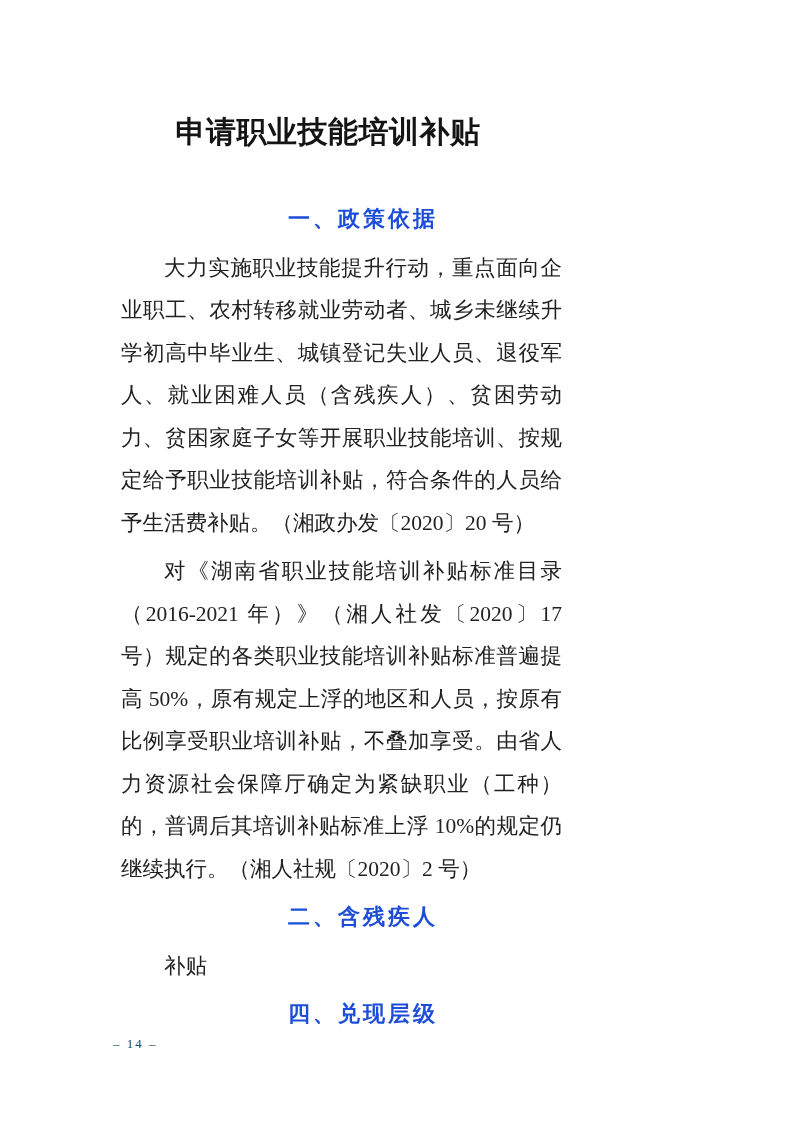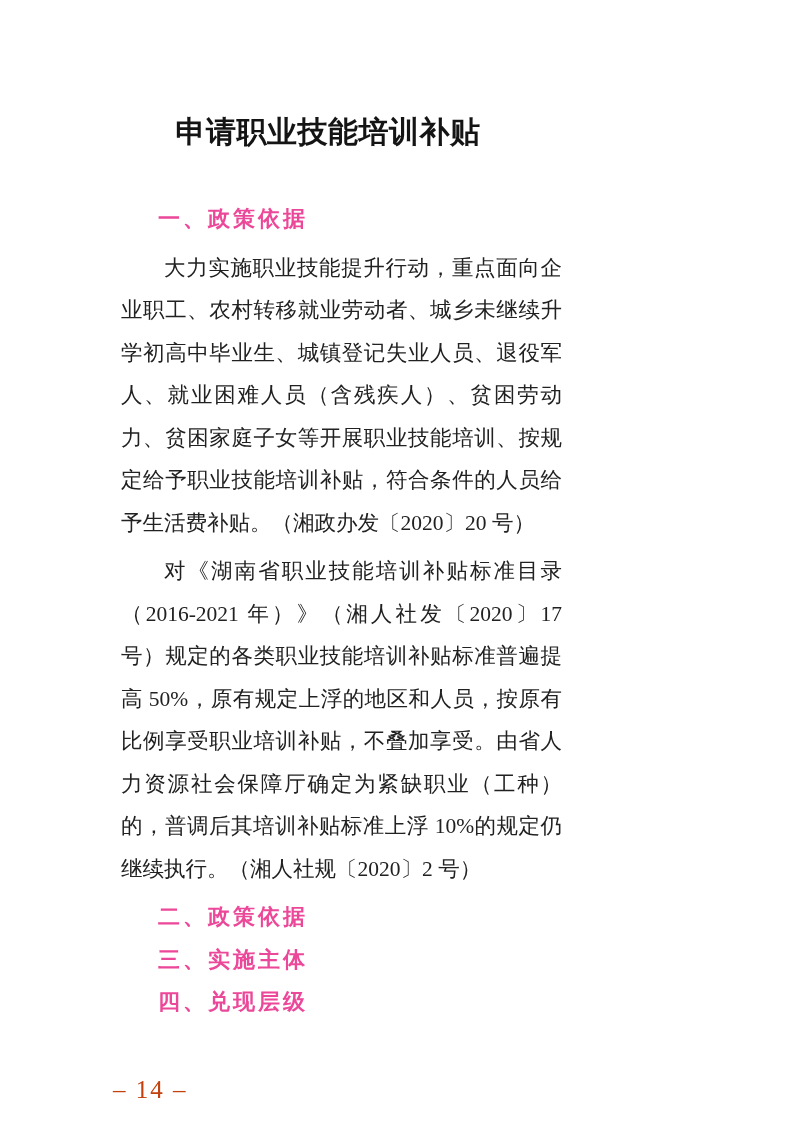--- a/index.html
+++ b/index.html
@@ -29,54 +29,54 @@
     line-height: 42.5px;
     text-align: justify;
     color: #212121;
   }
   .content h2 {
     font-family: "Liberation Sans", "DejaVu Sans", sans-serif;
     font-size: 22px;
     font-weight: 700;
     letter-spacing: 3px;
     line-height: 42.5px;
-    text-align: left;
+    text-align: center;
     text-indent: 43px;
-    color: #ec4899;
+    color: #1d4ed8;
   }
   .content p {
     text-indent: 43px;
     margin: 6px;
   }
   .page-number {
     position: absolute;
     left: 113px;
-    top: 1076px;
+    top: 1036px;
     font-family: "Liberation Serif", "DejaVu Serif", serif;
-    font-size: 25px;
+    font-size: 13px;
     letter-spacing: 2px;
-    color: #c2410c;
+    color: #0c4a6e;
   }
 </style>
 </head>
 <body>
 
 <div class="page">
 
   <h1 class="doc-title">申请职业技能培训补贴</h1>
 
   <div class="content">
 
     <h2>一、政策依据</h2>
     <p>大力实施职业技能提升行动，重点面向企业职工、农村转移就业劳动者、城乡未继续升学初高中毕业生、城镇登记失业人员、退役军人、就业困难人员（含残疾人）、贫困劳动力、贫困家庭子女等开展职业技能培训、按规定给予职业技能培训补贴，符合条件的人员给予生活费补贴。（湘政办发〔2020〕20 号）</p>
     <p>对《湖南省职业技能培训补贴标准目录（2016-2021 年）》（湘人社发〔2020〕17 号）规定的各类职业技能培训补贴标准普遍提高 50%，原有规定上浮的地区和人员，按原有比例享受职业培训补贴，不叠加享受。由省人力资源社会保障厅确定为紧缺职业（工种）的，普调后其培训补贴标准上浮 10%的规定仍继续执行。（湘人社规〔2020〕2 号）</p>
 
-    <h2>二、政策依据</h2>
+    <h2>二、含残疾人</h2>
+    <p>补贴</p>
 
-    <h2>三、实施主体</h2>
 
     <h2>四、兑现层级</h2>
 
   </div>
 
   <div class="page-number">– 14 –</div>
 
 </div>
 
 </body></html>

